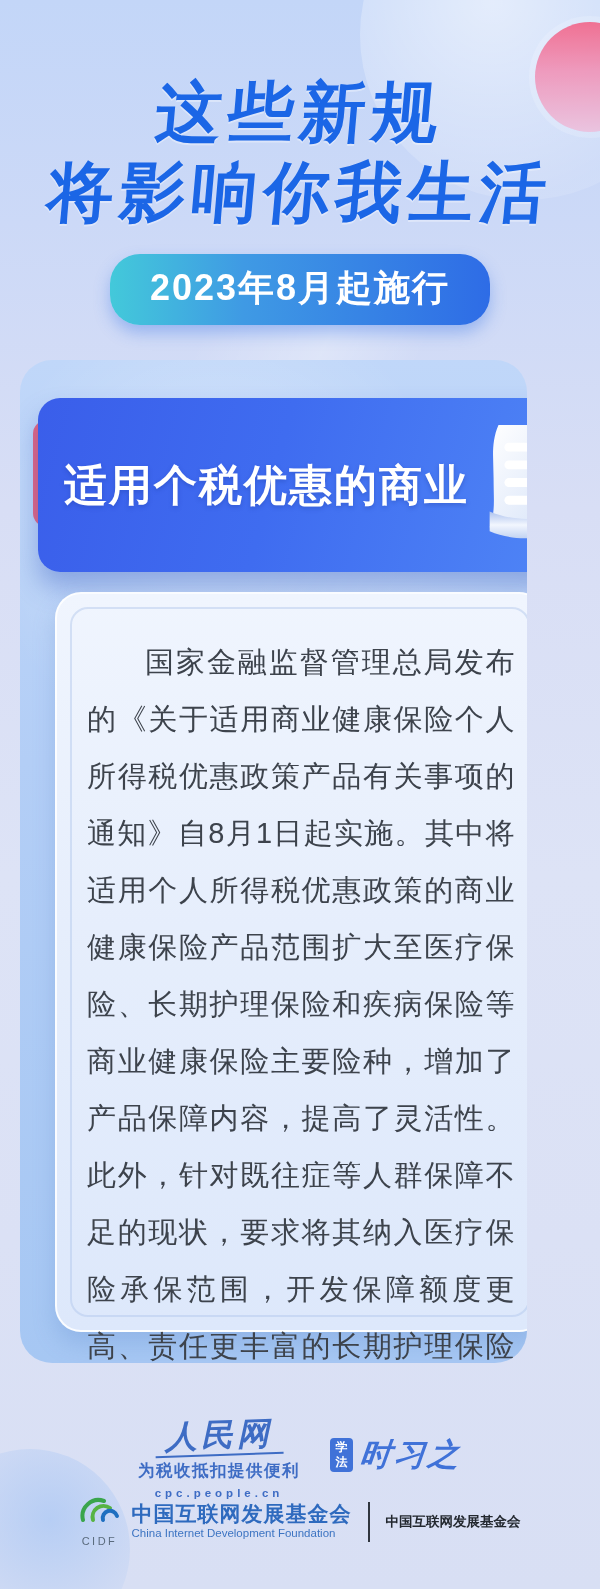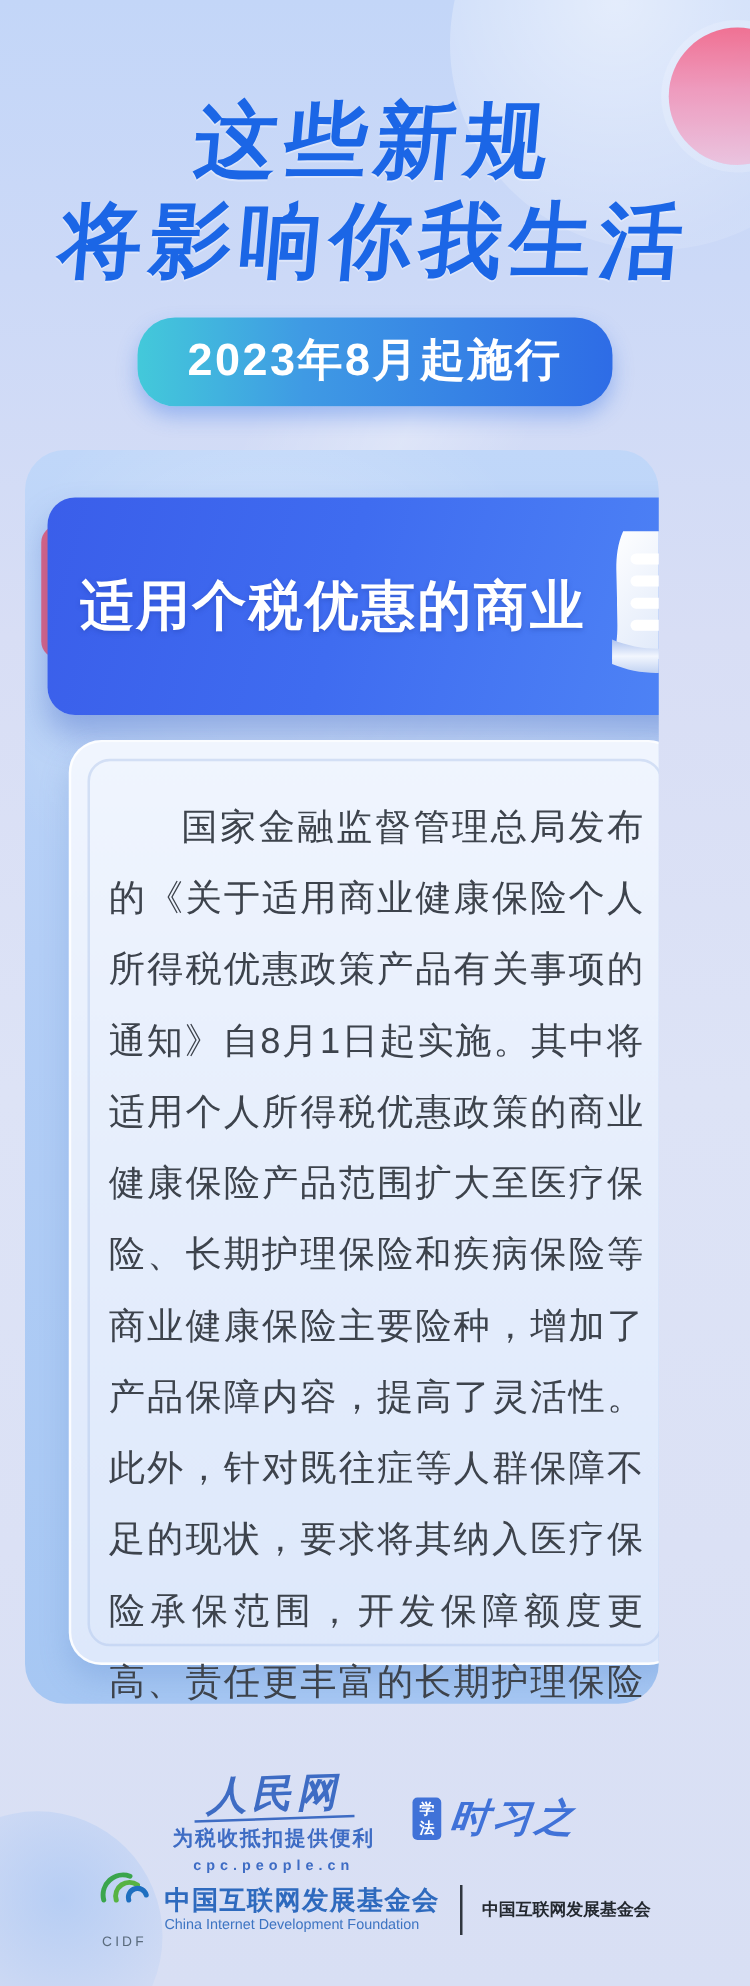--- a/index.html
+++ b/index.html
@@ -175,21 +175,21 @@
     transform: skewX(-6deg);
     white-space: nowrap;
   }
 
   .footer-cidf {
     position: absolute;
     left: 0; top: 1496px; width: 600px;
     display: flex; justify-content: center; align-items: center; gap: 12px;
   }
   .cidf-logo { text-align: center; }
-  .cidf-abbr { color: #5a6b7d; font-size: 11px; letter-spacing: 2.5px; margin-top: 19px; }
+  .cidf-abbr { color: #5a6b7d; font-size: 11px; letter-spacing: 2.5px; margin-top: 7px; }
   .cidf-names { text-align: left; }
   .cidf-name-cn { color: #2e6abe; font-size: 21px; font-weight: bold; letter-spacing: 1px; line-height: 24px; white-space: nowrap; }
   .cidf-name-en { color: #3d74c2; font-size: 11.5px; line-height: 15px; white-space: nowrap; }
   .cidf-divider { width: 2px; height: 40px; background: #30363f; margin: 0 4px; }
   .support-text { text-align: left; color: #23282f; font-weight: bold; }
   .support-line { font-size: 13.5px; line-height: 20px; white-space: nowrap; }
 </style>
 </head>
 <body>
 

